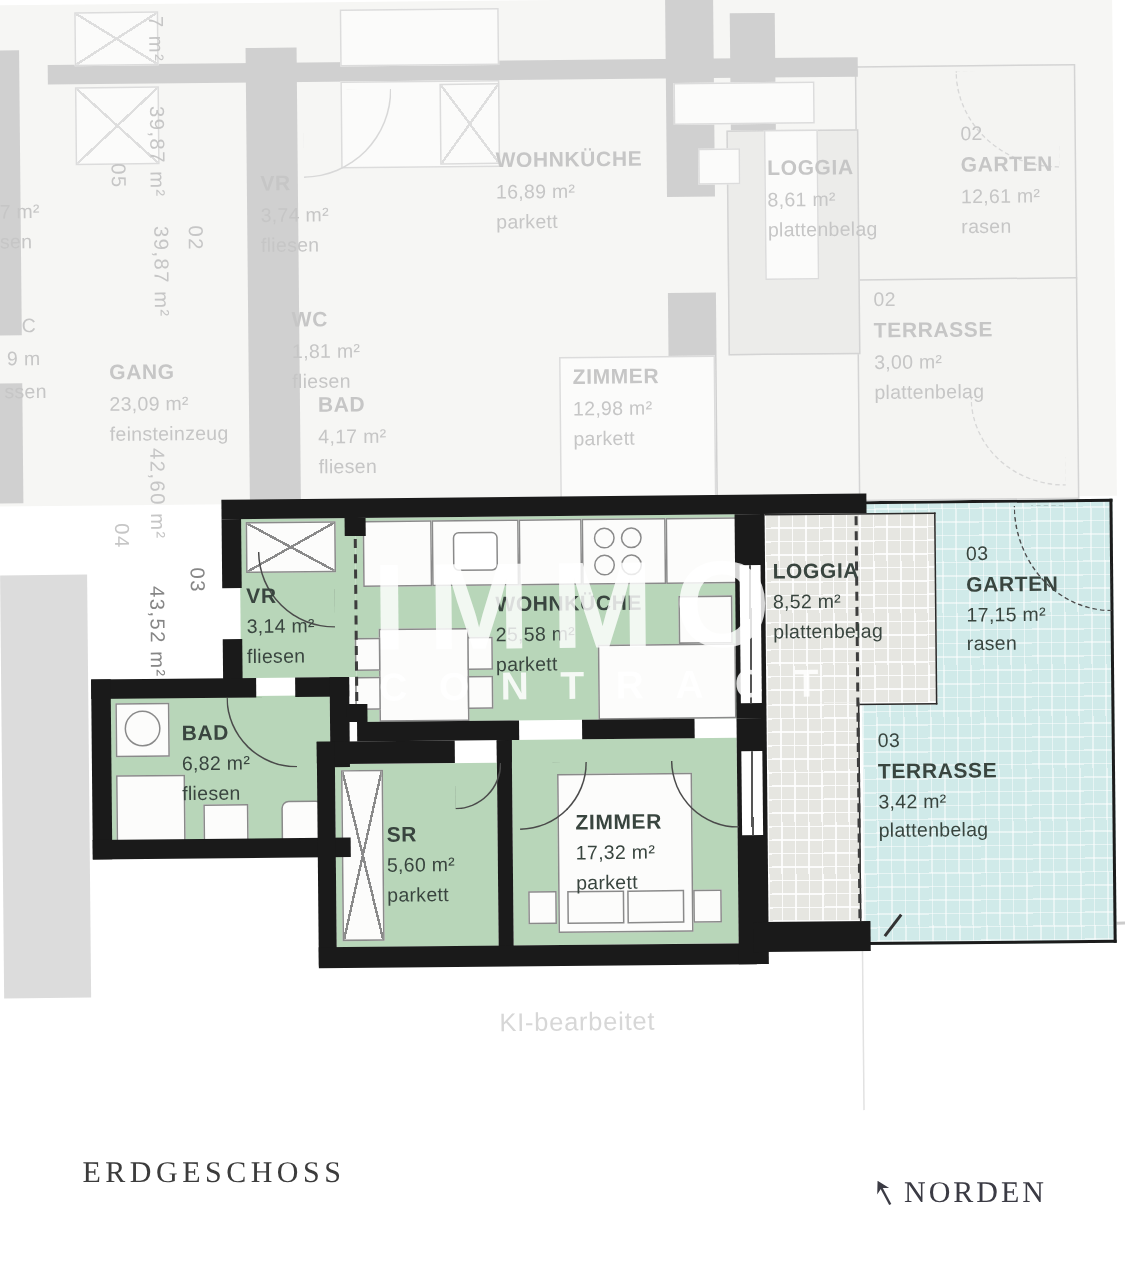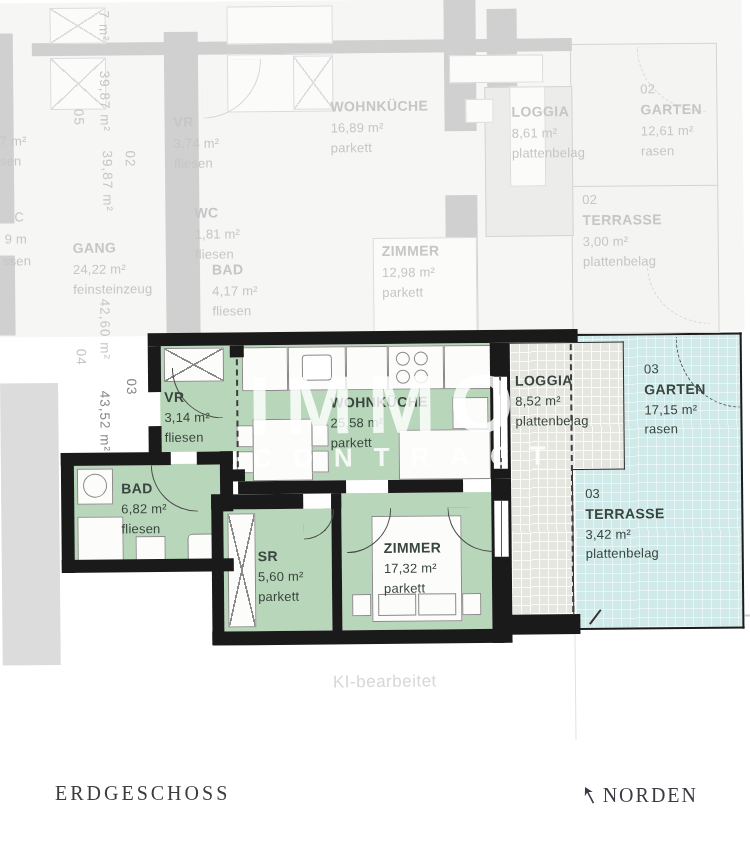--- a/index.html
+++ b/index.html
@@ -36,21 +36,21 @@
   .arcBR{border-right:1.6px solid #4a4a4a;border-bottom:1.6px solid #4a4a4a;border-bottom-right-radius:100% 100%;z-index:8;}
   .arcBL{border-left:1.6px solid #4a4a4a;border-bottom:1.6px solid #4a4a4a;border-bottom-left-radius:100% 100%;z-index:8;}
   .darcBL{border-left:1.6px dashed #4f4f4f;border-bottom:1.6px dashed #4f4f4f;border-bottom-left-radius:100% 100%;z-index:8;}
   .fdarcBL{border-left:1.5px dashed #d8d8d8;border-bottom:1.5px dashed #d8d8d8;border-bottom-left-radius:100% 100%;z-index:3;}
   .farcBR{border-right:1.5px solid #d8d8d8;border-bottom:1.5px solid #d8d8d8;border-bottom-right-radius:100% 100%;z-index:3;}
   .dashv{border-left:2.2px dashed #3d3d3d;z-index:7;}
   #wm-immo{font-weight:800;font-size:82px;letter-spacing:14px;color:rgba(255,255,255,.82);z-index:30;}
   #wm-contract{font-weight:600;font-size:26px;letter-spacing:21px;color:rgba(255,255,255,.85);z-index:30;}
   #wm-ki{font-size:17px;font-weight:500;color:#d7d7d7;z-index:30;letter-spacing:.5px;}
   #footer{position:absolute;left:0;top:770px;width:750px;height:80px;}
-  #floor-label{position:absolute;left:55px;top:12px;font-family:"Liberation Serif",serif;
+  #floor-label{position:absolute;left:55px;top:1px;font-family:"Liberation Serif",serif;
                font-size:20px;letter-spacing:3px;color:#3c3c3c;}
   #north{position:absolute;right:52px;top:14px;font-family:"Liberation Serif",serif;
          font-size:20px;letter-spacing:2px;color:#3b3b44;display:flex;align-items:center;gap:6px;}
   #north svg{transform:rotate(-28deg);}
 </style>
 </head>
 <body>
 
 <div id="stage">
   <div id="plan">
@@ -93,21 +93,21 @@
       <div>1,81 m²</div>
       <div>fliesen</div>
     </div>
     <div class="a flbl" style="left:213px;top:258px;">
       <div class="nm">BAD</div>
       <div>4,17 m²</div>
       <div>fliesen</div>
     </div>
     <div class="a flbl" style="left:74px;top:235px;">
       <div class="nm">GANG</div>
-      <div>24,22 m²</div>
+      <div>23,09 m²</div>
       <div>feinsteinzeug</div>
     </div>
     <div class="a flbl" style="left:333px;top:96px;">
       <div class="nm">WOHNKÜCHE</div>
       <div>16,89 m²</div>
       <div>parkett</div>
     </div>
     <div class="a flbl" style="left:383px;top:241px;">
       <div class="nm">ZIMMER</div>
       <div>12,98 m²</div>

